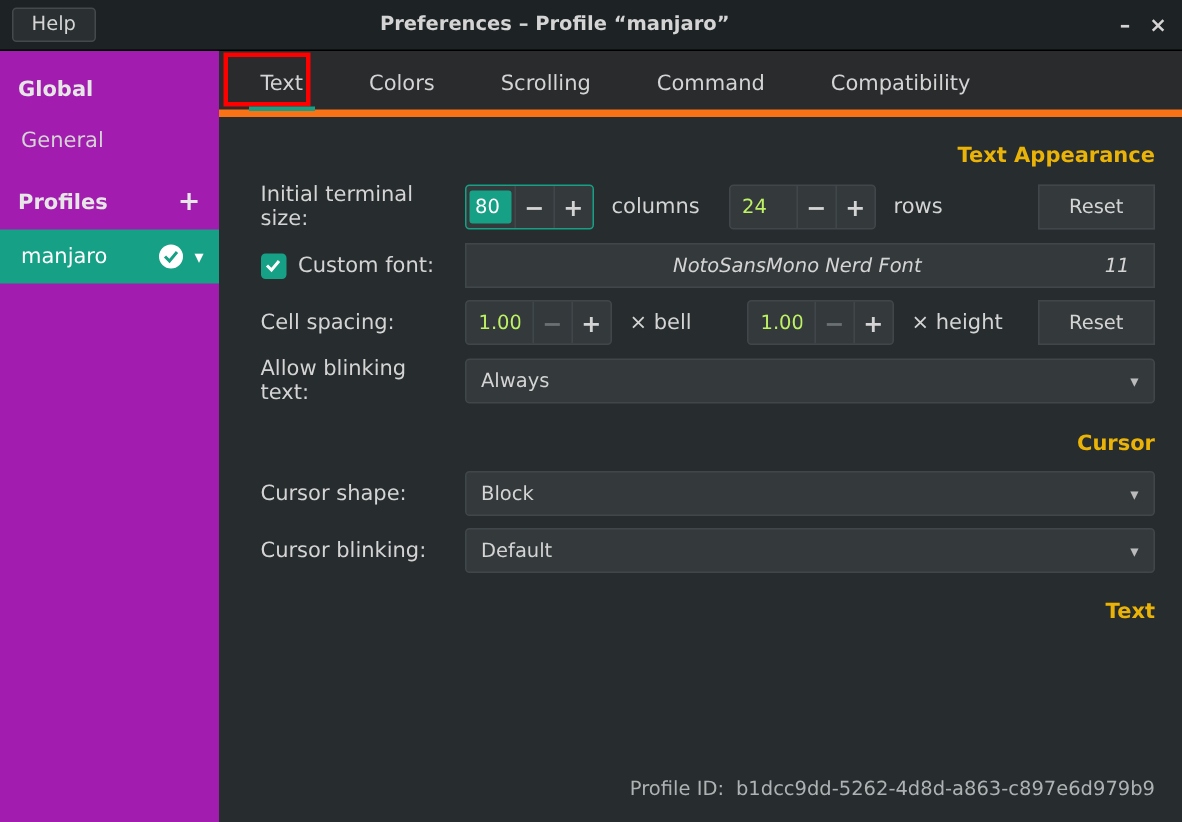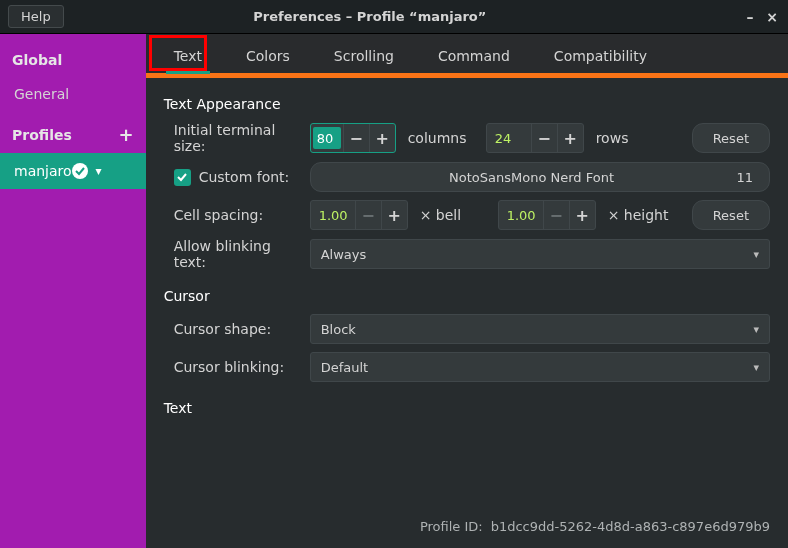--- a/index.html
+++ b/index.html
@@ -6,47 +6,47 @@
   body { background: #1e2224; width: 788px; height: 548px; overflow: hidden; color: #d4d4d4; font-size: 13px; }
   .window { width: 100%; height: 100%; display: flex; flex-direction: column; }
   .titlebar { background: #1d2224; height: 34px; display: flex; align-items: center; padding: 0 8px; border-bottom: 1px solid #000; }
   .help-btn { background: #2a2f31; border: 1px solid #444a4c; color: #d4d4d4; padding: 3px 12px; border-radius: 3px; font-size: 13px; cursor: pointer; }
   .title { flex: 1; text-align: center; font-weight: bold; font-size: 13px; padding-right: 60px; }
   .winctl { margin-left: 6px; width: 16px; height: 16px; display: flex; align-items: center; justify-content: center; font-size: 14px; font-weight: bold; cursor: pointer; }
   .content { flex: 1; display: flex; min-height: 0; }
   .sidebar { width: 152px; background: #a21caf; display: flex; flex-direction: column; padding-top: 6px; }
   .sb-header { font-weight: bold; color: #e6e6e6; padding: 12px 12px 8px 12px; font-size: 14px; display: flex; align-items: center; justify-content: space-between; }
   .sb-item { padding: 10px 14px; font-size: 14px; color: #d4d4d4; cursor: pointer; }
-  .sb-item.active { background: #16a085; color: #fff; display: flex; align-items: center; height: 36px; padding: 0 10px 0 14px; }
+  .sb-item.active { background: #16a085; color: #fff; display: flex; align-items: center; justify-content: space-between; height: 36px; padding: 0 10px 0 14px; }
   .add-icon { font-size: 18px; font-weight: bold; cursor: pointer; }
   .profile-row-icons { display: flex; align-items: center; gap: 8px; }
   .check-circle { width: 16px; height: 16px; border-radius: 50%; background: #fff; display: flex; align-items: center; justify-content: center; }
   .check-circle svg { width: 10px; height: 10px; }
   .chevron { font-size: 12px; color: #fff; }
 
   .tabs { background: #292b2d; height: 44px; display: flex; padding: 0 6px; border-bottom: 5px solid #f97316; position: relative; }
   .tab { padding: 12px 22px; font-size: 14px; color: #d4d4d4; cursor: pointer; height: 44px; display: flex; align-items: center; position: relative; }
   .tab.active::after { content: ''; position: absolute; left: 14px; right: 14px; bottom: 4px; height: 3px; background: #16a085; }
   
   .red-box { position: absolute; border: 3px solid #ff0000; left: -3px; top: 1px; width: 58px; height: 36px; pointer-events: none; }
 
   .main { flex: 1; background: #272c2e; display: flex; flex-direction: column; }
   .panel { flex: 1; padding: 14px 18px 8px 18px; overflow: auto; }
-  .section-title { font-weight: normal; font-size: 14px; color: #ffffff; margin-bottom: 10px; margin-top: 4px; }
+  .section-title { font-weight: bold; font-size: 14px; color: #eab308; margin-bottom: 10px; margin-top: 4px; text-align: right; }
   .row { display: flex; align-items: center; margin-bottom: 8px; min-height: 30px; gap: 6px; }
   .row-label { width: 140px; padding-left: 10px; font-size: 14px; color: #d4d4d4; }
   .row-label.check { display: flex; align-items: center; gap: 8px; }
   .spin { display: flex; align-items: center; background: #343a3c; border: 1px solid #40474a; border-radius: 3px; height: 30px; overflow: hidden; }
   .spin input { background: transparent; border: none; color: #bef264; width: 44px; padding: 0 8px; font-size: 13px; height: 100%; outline: none; }
   .spin input.selected { background: #16a085; color: #fff; width: 28px; margin: 2px; border-radius: 2px; text-align: left; padding: 0 4px; height: 22px;}
   .spin .sbtn { width: 26px; height: 100%; display: flex; align-items: center; justify-content: center; font-size: 16px; font-weight: bold; color: #d4d4d4; cursor: pointer; border-left: 1px solid #40474a; }
   .spin .sbtn.dim { color: #6a7173; }
   .unit { font-size: 14px; padding: 0 6px; width: 78px;}
-  .btn { background: #343a3c; border: 1px solid #40474a; color: #d4d4d4; border-radius: 11px; height: 30px; padding: 0 20px; font-size: 13px; cursor: pointer; }
-  .btn-font { flex: 1; display: flex; align-items: center; justify-content: space-between; padding: 0 16px; }
+  .btn { background: #343a3c; border: 1px solid #40474a; color: #d4d4d4; border-radius: 0; height: 30px; padding: 0 20px; font-size: 13px; cursor: pointer; }
+  .btn-font { flex: 1; display: flex; align-items: center; justify-content: space-between; padding: 0 16px; font-style: italic; }
   .dropdown { flex: 1; background: #343a3c; border: 1px solid #40474a; border-radius: 3px; height: 30px; display: flex; align-items: center; justify-content: space-between; padding: 0 10px; font-size: 13px; cursor: pointer; }
   .dropdown .dd-chevron { font-size: 11px; color: #bbb; }
   .checkbox { width: 17px; height: 17px; background: #16a085; border-radius: 3px; display: flex; align-items: center; justify-content: center; flex-shrink: 0; }
   .checkbox svg { width: 12px; height: 12px; }
   .footer { display: flex; justify-content: flex-end; padding: 8px 18px 14px 18px; font-size: 13px; color: #aeb2b3; gap: 8px; }
 </style>
 </head>
 <body>
 
 <div class="window">

